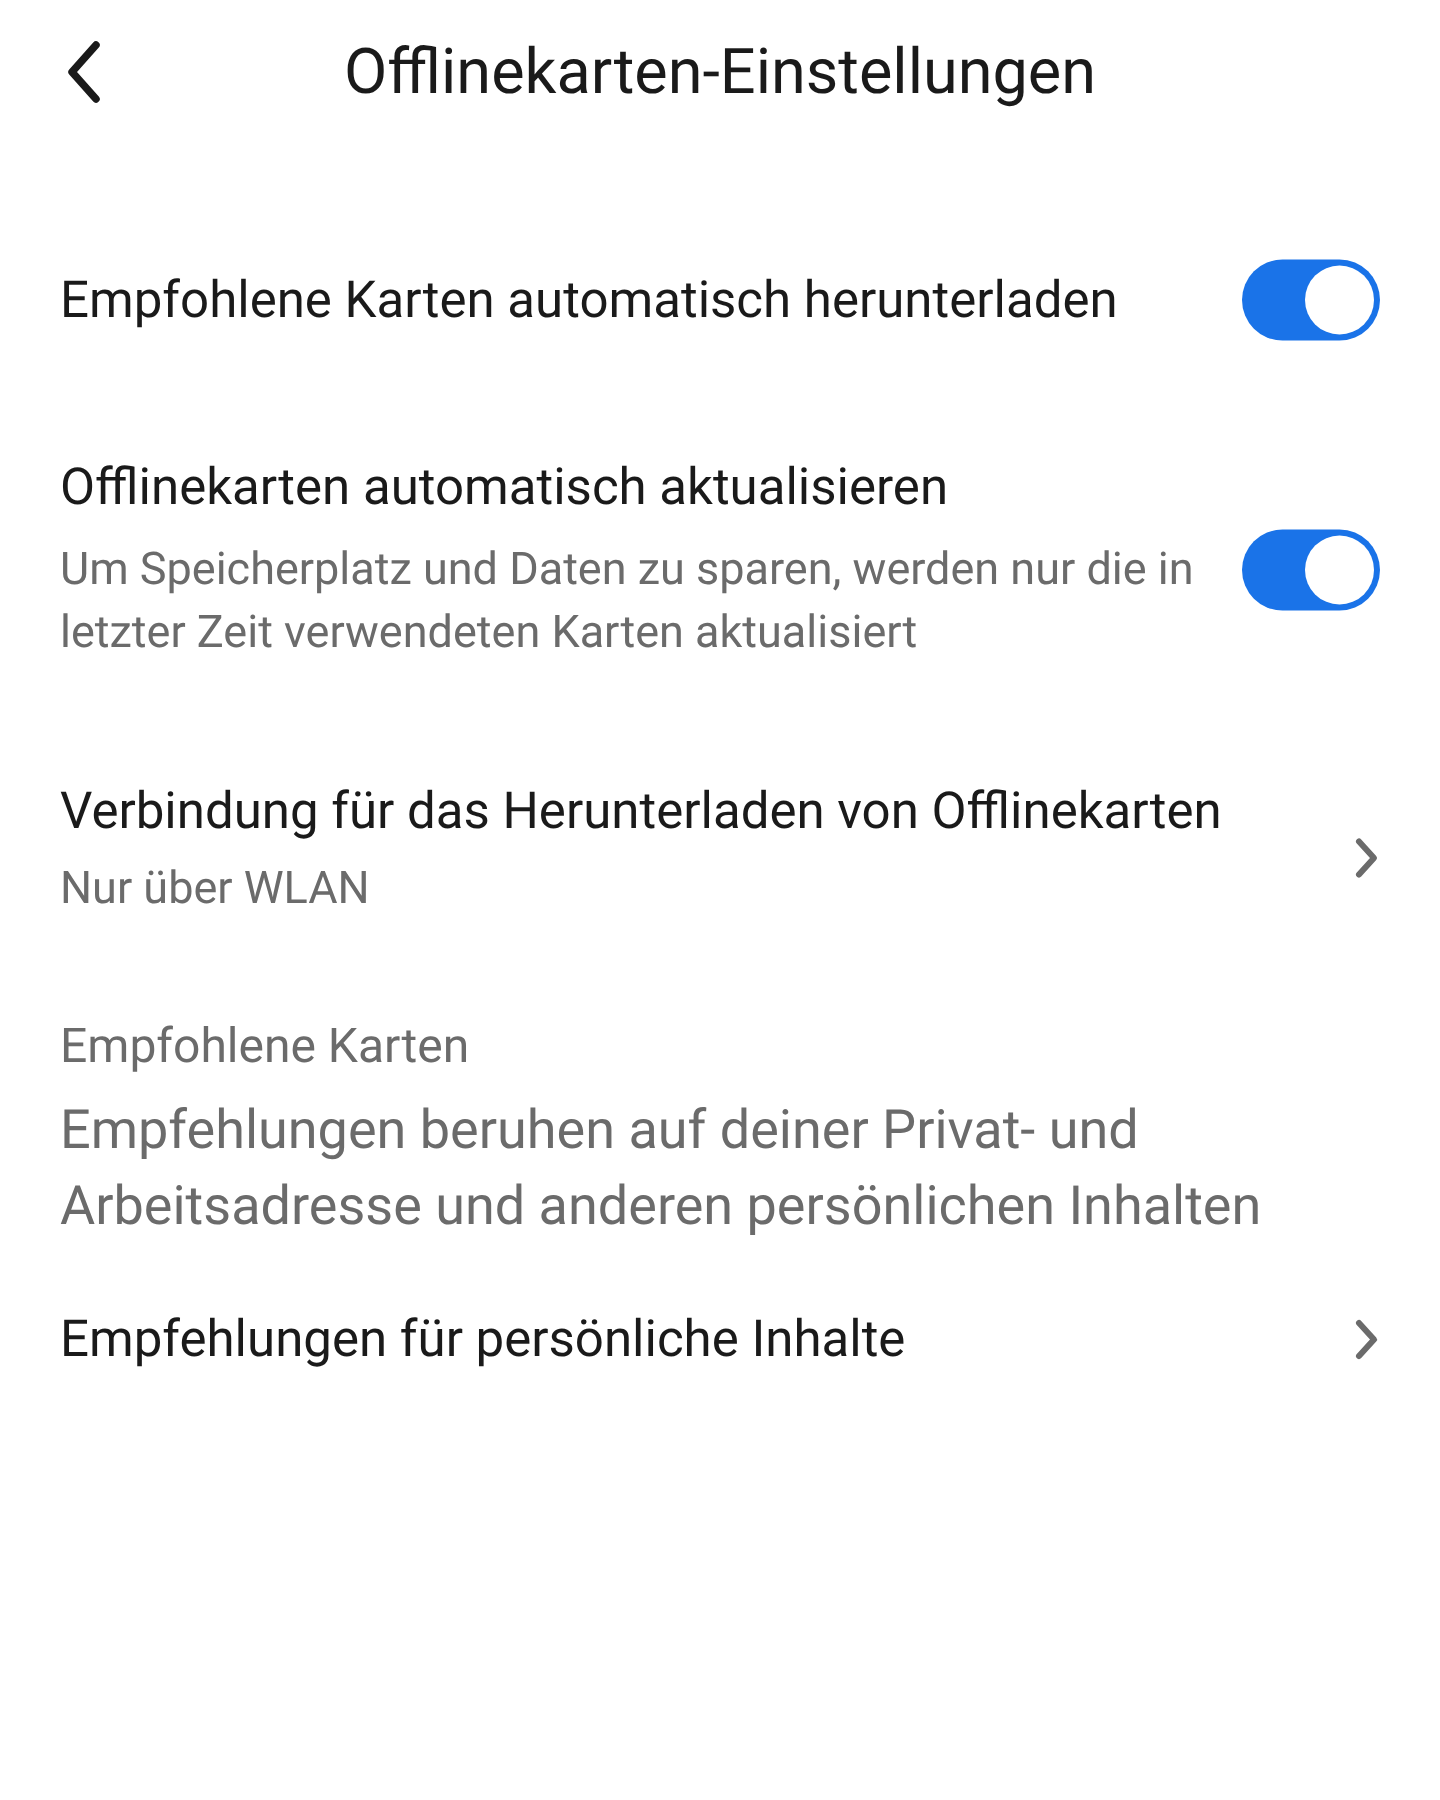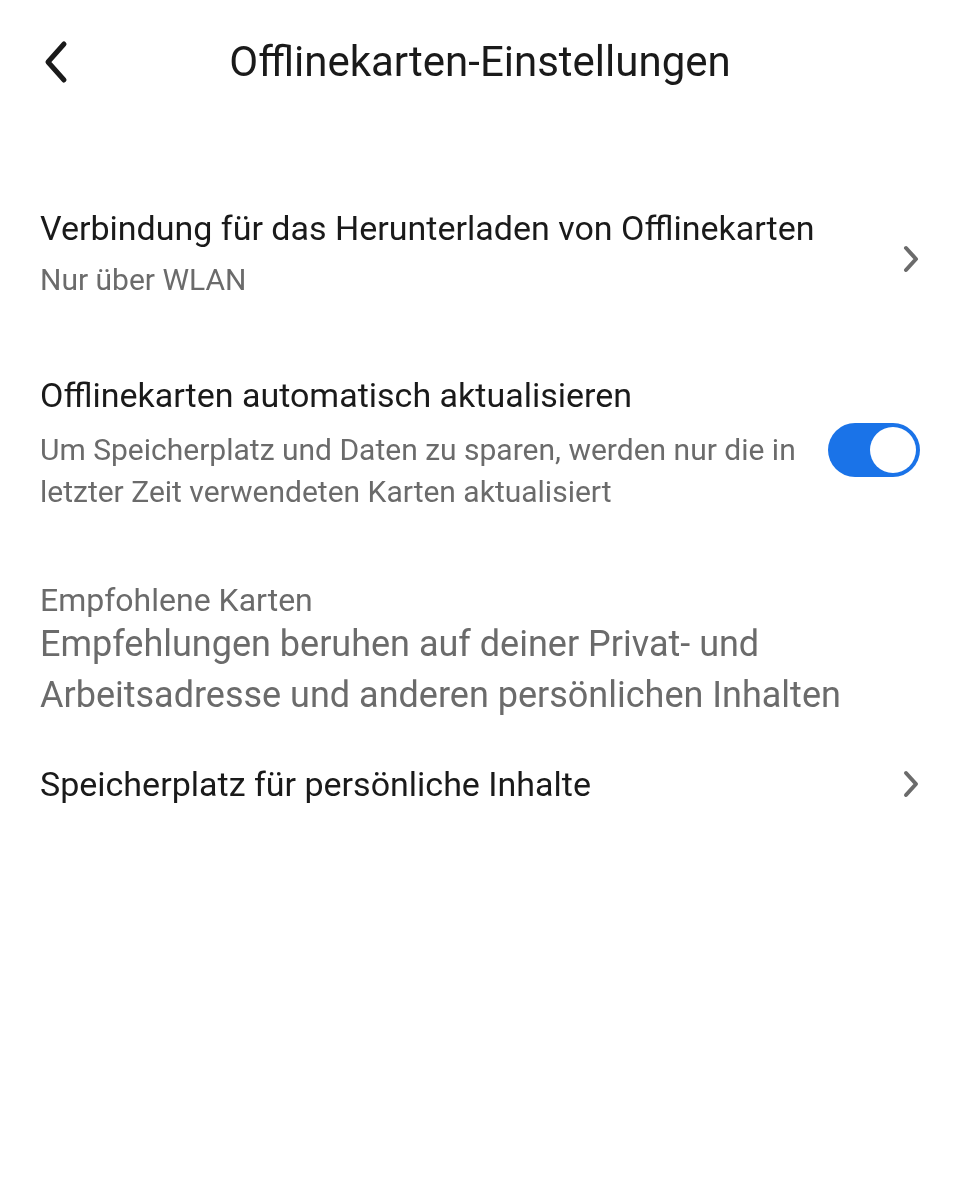--- a/index.html
+++ b/index.html
@@ -9,23 +9,22 @@
     }
     body {
       font-family: -apple-system, BlinkMacSystemFont, 'Segoe UI', Roboto, Helvetica, Arial, sans-serif;
       background: #ffffff;
       width: 960px;
       height: 1200px;
       color: #1a1a1a;
     }
     .header {
       display: flex;
-      align-items: center;
+      align-items: flex-start;
       padding: 24px 32px 32px 32px;
-      margin-top: 13px;
     }
     .back-button {
       width: 48px;
       height: 48px;
       display: flex;
       align-items: center;
       justify-content: center;
       cursor: pointer;
       margin-right: 16px;
     }
@@ -85,20 +84,21 @@
       display: flex;
       align-items: center;
     }
     .section-header {
       padding: 40px 0 8px 0;
     }
     .section-title {
       font-size: 32px;
       font-weight: 400;
       color: #6b6b6b;
+      margin-bottom: 12px;
     }
     .section-description {
       font-size: 36px;
       color: #6b6b6b;
       line-height: 1.4;
     }
     .nav-row {
       display: flex;
       align-items: center;
       justify-content: space-between;
@@ -123,51 +123,59 @@
   <div class="back-button">
     <svg width="28" height="44" viewBox="0 0 28 44" fill="none">
       <path d="M22 4 L6 22 L22 40" stroke="#1a1a1a" stroke-width="5" stroke-linecap="round" stroke-linejoin="round"></path>
     </svg>
   </div>
   <div class="title">Offlinekarten-Einstellungen</div>
 </div>
 
 <div class="content">
 
+  <div class="setting-row">
+    <div class="setting-text">
+      <div class="setting-label">Empfohlene Karten automatisch herunterladen</div>
+    </div>
+    <div class="toggle">
+      <div class="toggle-knob"></div>
+    </div>
+  </div>
+
+  <div class="setting-row" style="align-items: flex-start; padding-top: 48px;">
+    <div class="setting-text">
+      <div class="setting-label">Offlinekarten automatisch aktualisieren</div>
+      <div class="setting-description">Um Speicherplatz und Daten zu sparen, werden nur die in letzter Zeit verwendeten Karten aktualisiert</div>
+    </div>
+    <div class="toggle" style="margin-top: 50px;">
+      <div class="toggle-knob"></div>
+    </div>
+  </div>
 
   <div class="setting-row" style="align-items: flex-start; padding-top: 48px; cursor: pointer;">
     <div class="setting-text">
       <div class="setting-label">Verbindung für das Herunterladen von Offlinekarten</div>
       <div class="setting-value">Nur über WLAN</div>
     </div>
     <div class="chevron" style="margin-top: 38px;">
       <svg width="18" height="30" viewBox="0 0 18 30" fill="none">
         <path d="M4 4 L14 15 L4 26" stroke="#6b6b6b" stroke-width="4" stroke-linecap="round" stroke-linejoin="round"></path>
       </svg>
     </div>
   </div>
 
-  <div class="setting-row" style="align-items: flex-start; padding-top: 48px;">
-    <div class="setting-text">
-      <div class="setting-label">Offlinekarten automatisch aktualisieren</div>
-      <div class="setting-description">Um Speicherplatz und Daten zu sparen, werden nur die in letzter Zeit verwendeten Karten aktualisiert</div>
-    </div>
-    <div class="toggle" style="margin-top: 50px;">
-      <div class="toggle-knob"></div>
-    </div>
-  </div>
-
   <div class="section-header">
     <div class="section-title">Empfohlene Karten</div>
     <div class="section-description">Empfehlungen beruhen auf deiner Privat- und Arbeitsadresse und anderen persönlichen Inhalten</div>
   </div>
 
 
   <div class="nav-row">
-    <div class="nav-label">Speicherplatz für persönliche Inhalte</div>
+    <div class="nav-label">Empfehlungen für persönliche Inhalte</div>
     <div class="chevron">
       <svg width="18" height="30" viewBox="0 0 18 30" fill="none">
         <path d="M4 4 L14 15 L4 26" stroke="#6b6b6b" stroke-width="4" stroke-linecap="round" stroke-linejoin="round"></path>
       </svg>
     </div>
   </div>
 
 </div>
 
 </body></html>

